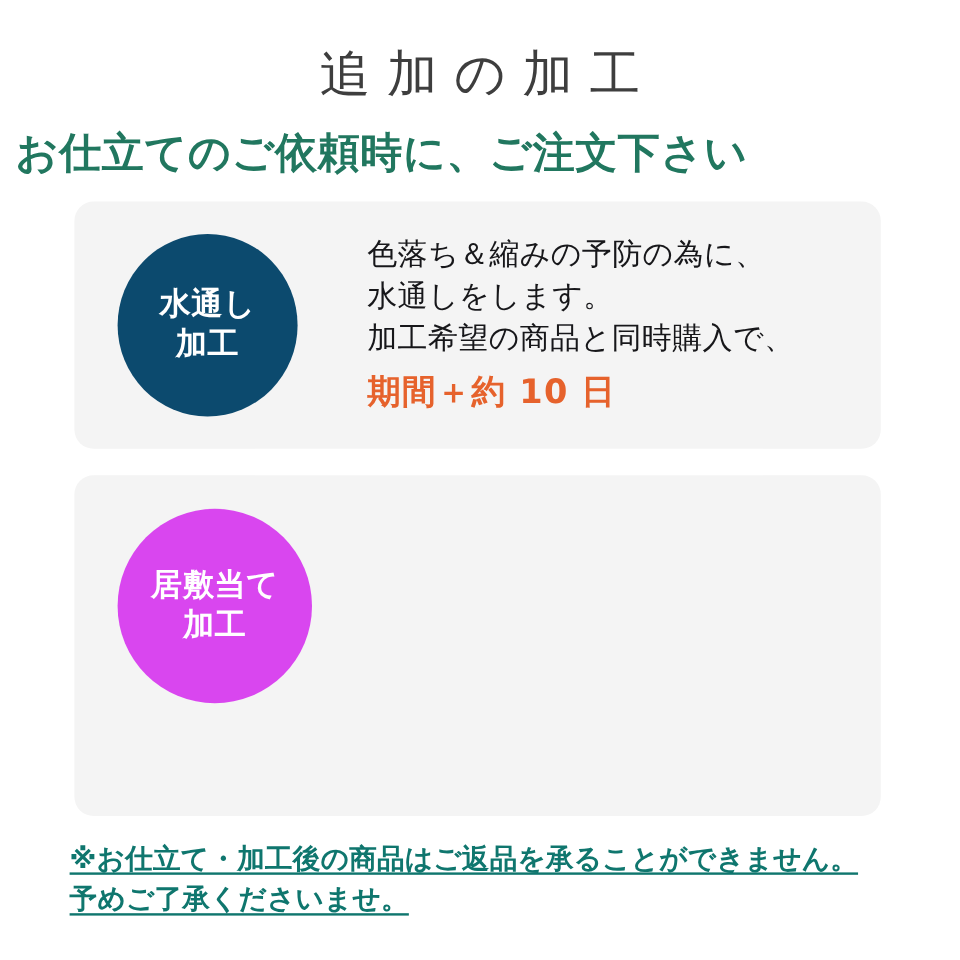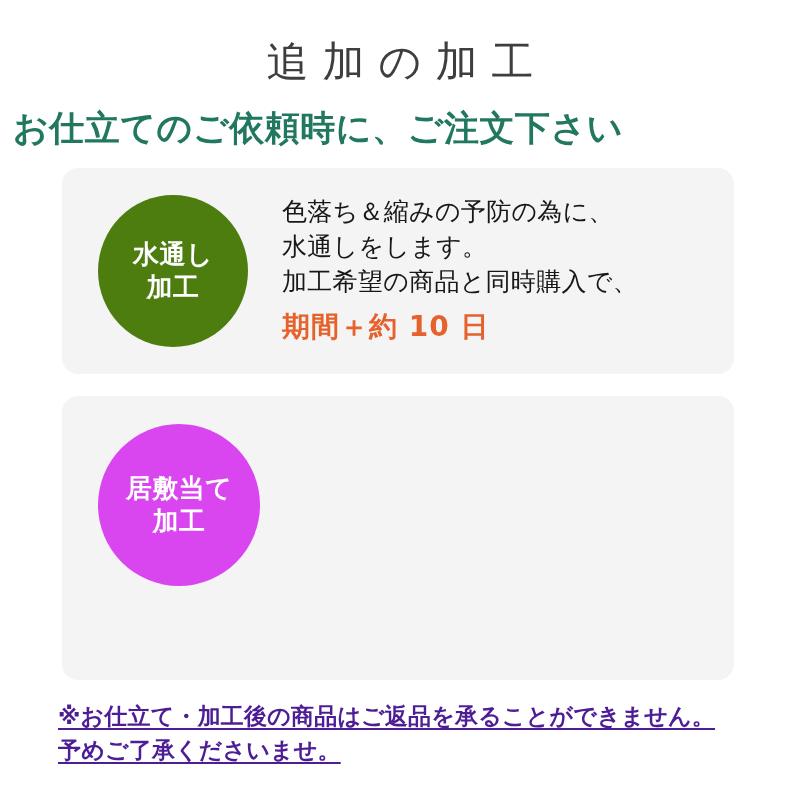--- a/index.html
+++ b/index.html
@@ -81,33 +81,33 @@
     font-weight: 700;
     font-size: 26px;
     line-height: 1.28;
     letter-spacing: 0.5px;
     text-align: center;
   }
   .badge-water {
     top: 27px;
     width: 150px;
     height: 152px;
-    background: #4d7c0f;
+    background: #0c4a6e;
   }
   .badge-ishiki {
     top: 28px;
     width: 162px;
     height: 162px;
     background: #d946ef;
   }
   .badge-line { display: block; }
 
   .card-body {
     position: absolute;
-    left: 220px;
+    left: 244px;
     right: 14px;
     color: #17171a;
   }
   .body-water { top: 26px; }
   .body-ishiki { top: 20px; }
 
   .txt-line {
     font-size: 25px;
     line-height: 35px;
     font-weight: 400;
@@ -145,21 +145,21 @@
   .footer {
     position: absolute;
     left: 58px;
     top: 699px;
     width: 700px;
   }
   .footer-line {
     font-size: 23px;
     line-height: 34px;
     font-weight: 700;
-    color: #4c1d95;
+    color: #0f766e;
     letter-spacing: 0.2px;
     white-space: nowrap;
     text-decoration: underline;
     text-underline-offset: 4px;
     text-decoration-thickness: 2px;
   }
 </style>
 </head>
 <body>
 

